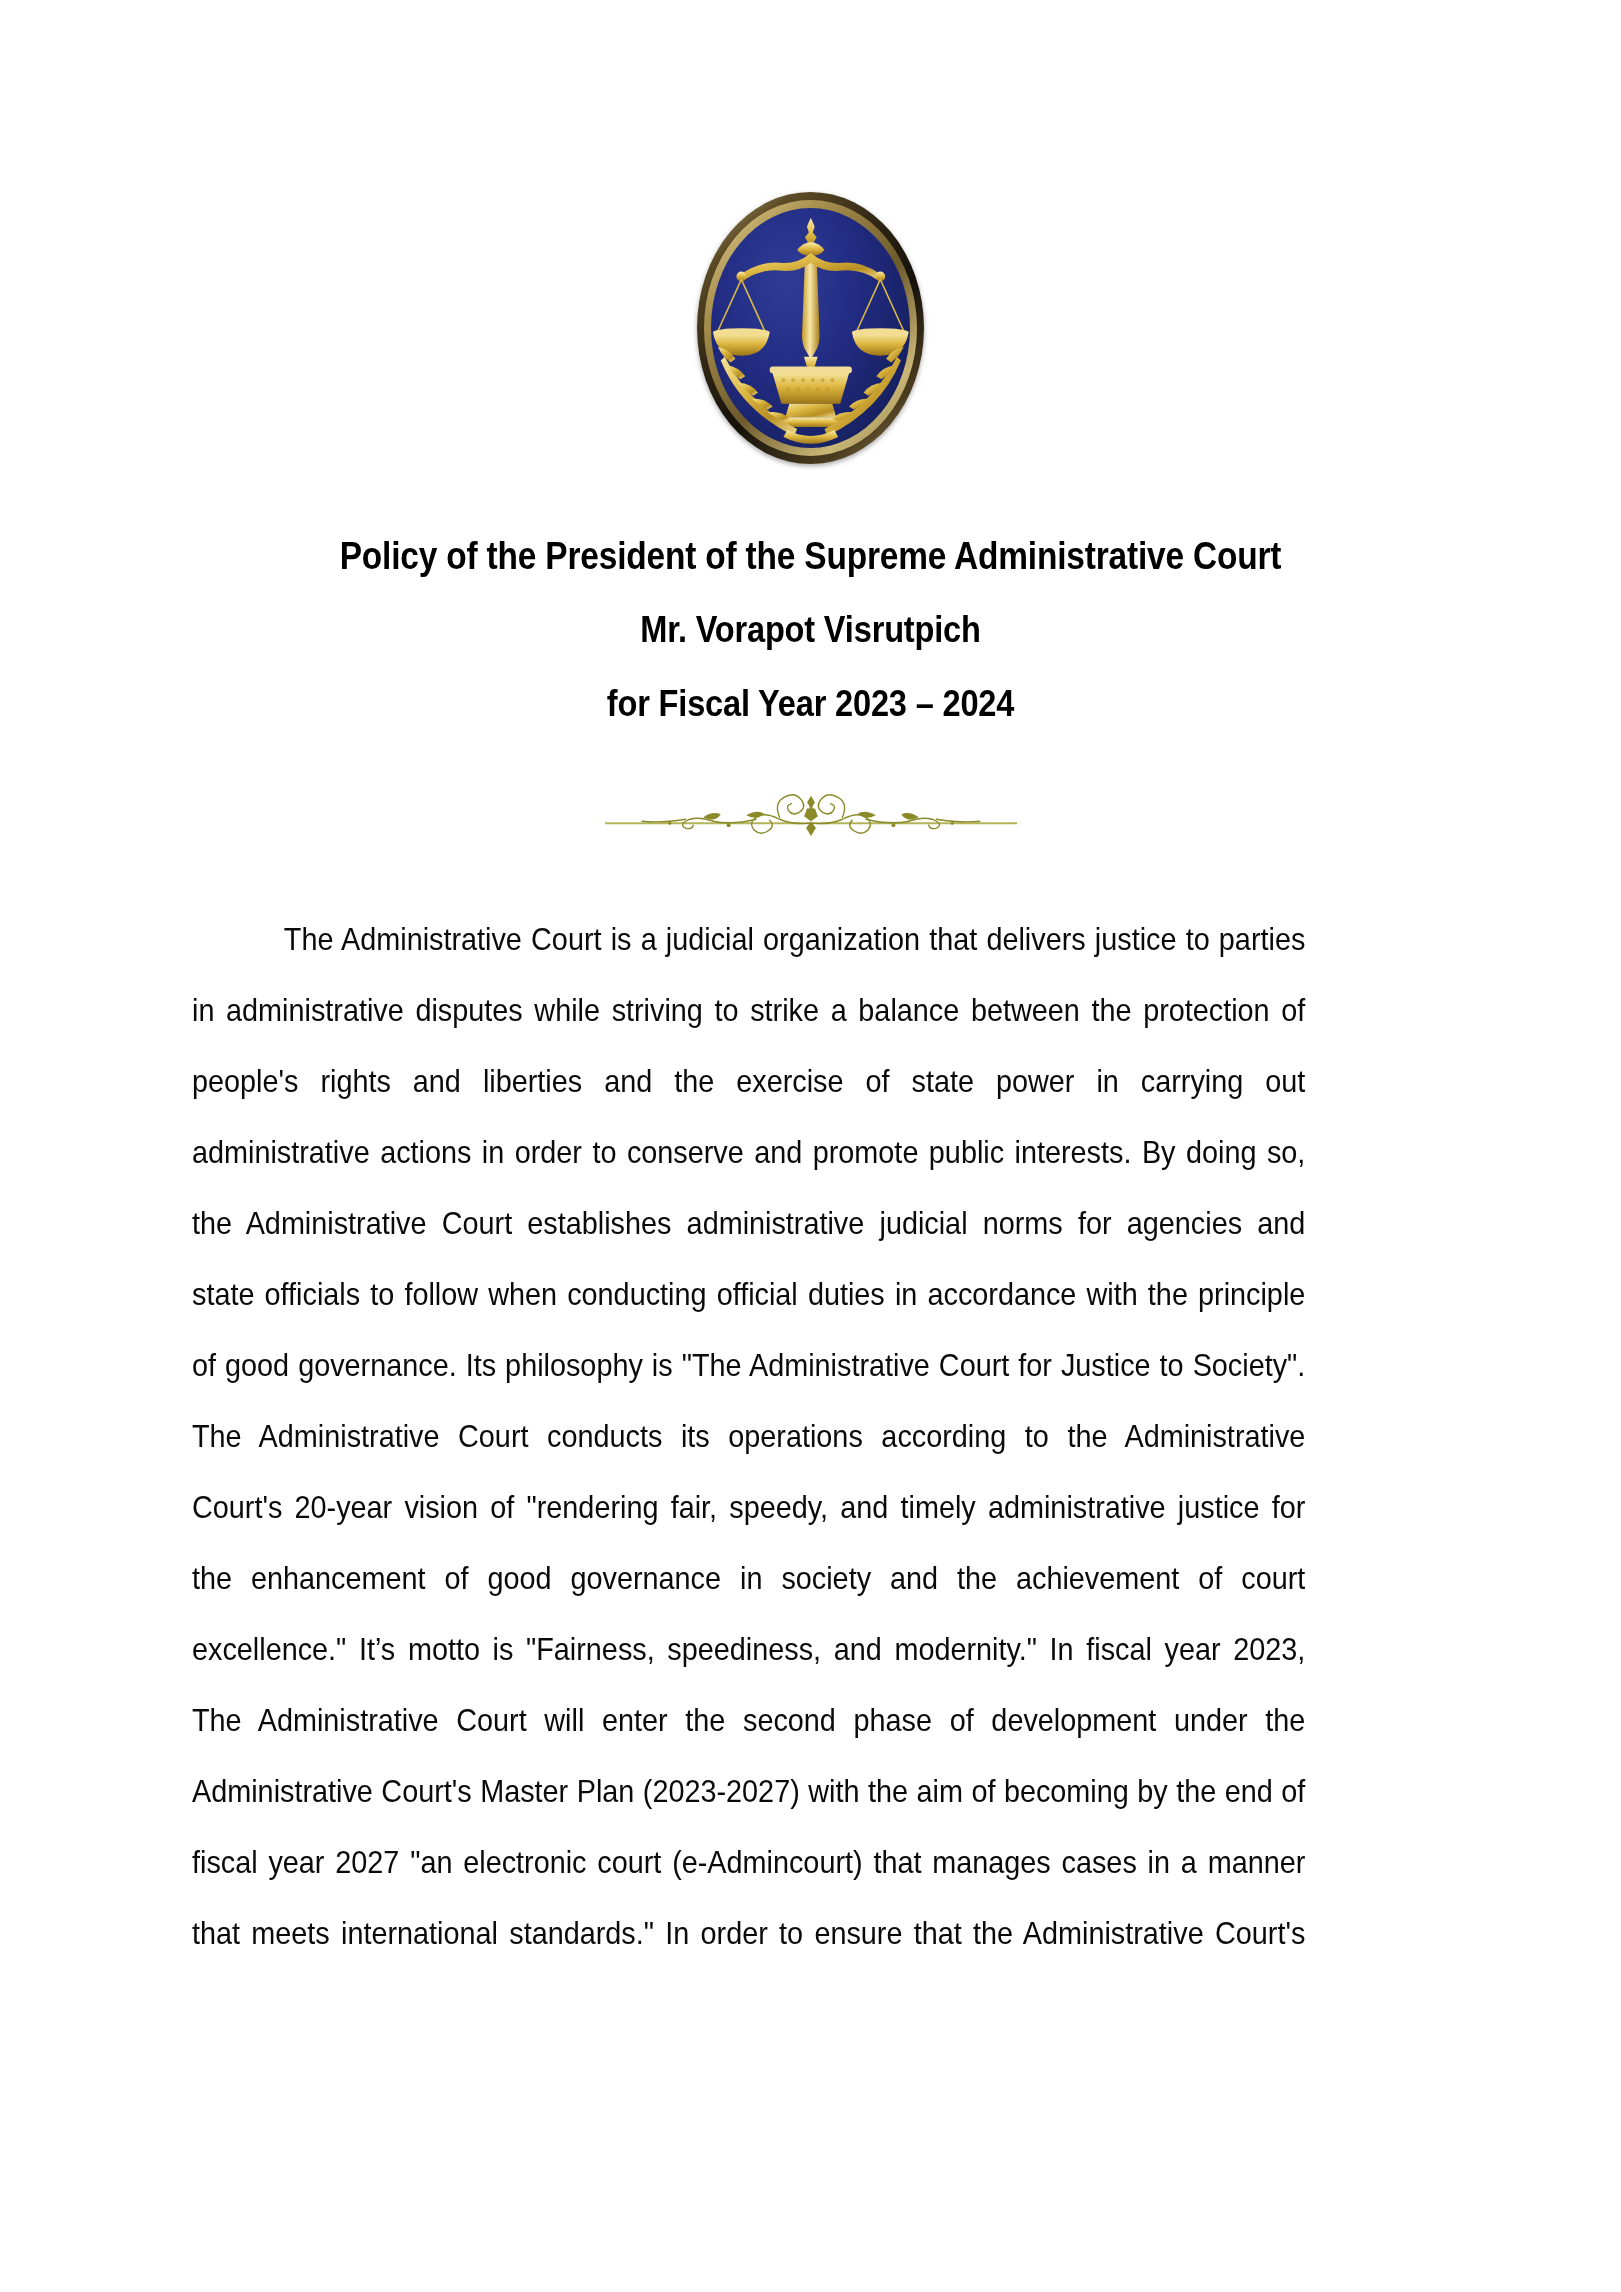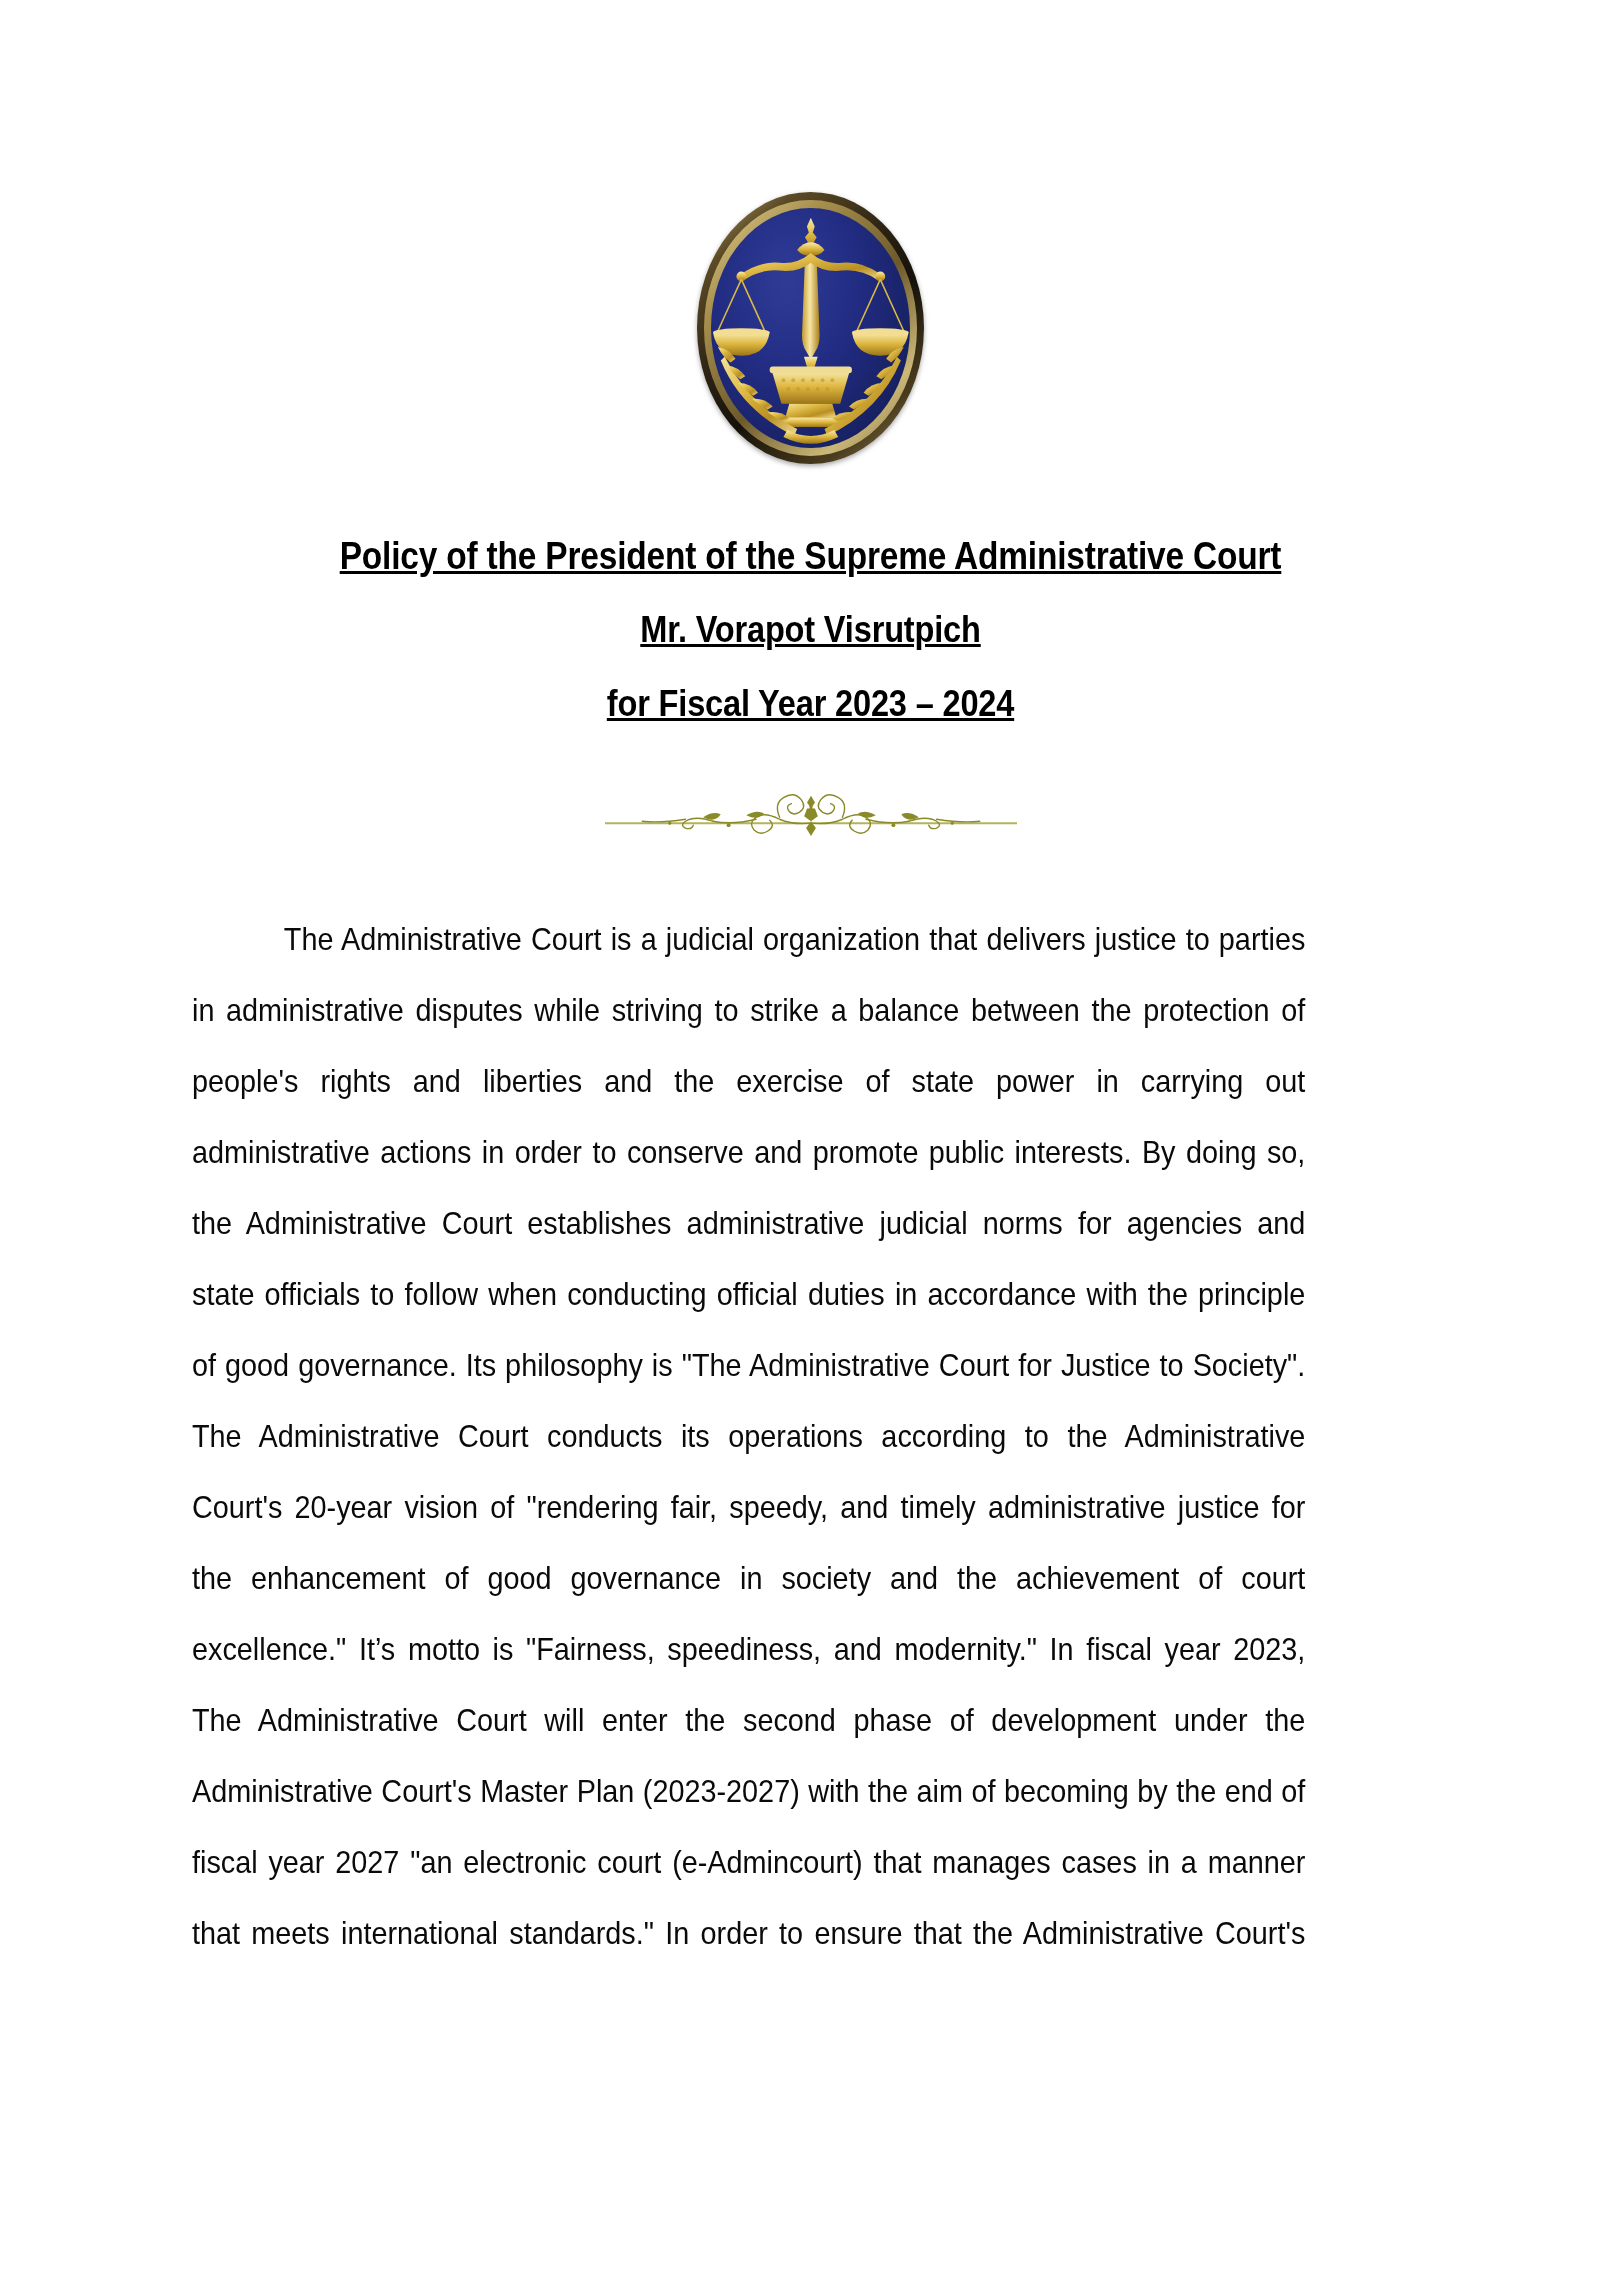--- a/index.html
+++ b/index.html
@@ -52,21 +52,20 @@
   }
   .emblem-svg { position: absolute; inset: 0; width: 100%; height: 100%; }
 
   
   .titles {
     position: absolute;
     left: 118px;
     right: 118px;
     top: 519px;
     text-align: center;
-    text-decoration: underline;
   }
   .title-line {
     color: #000000;
     font-weight: bold;
     font-size: 38px;
     line-height: 74px;
     letter-spacing: -0.2px;
     transform: scaleX(0.88);
     transform-origin: center;
     white-space: nowrap;

